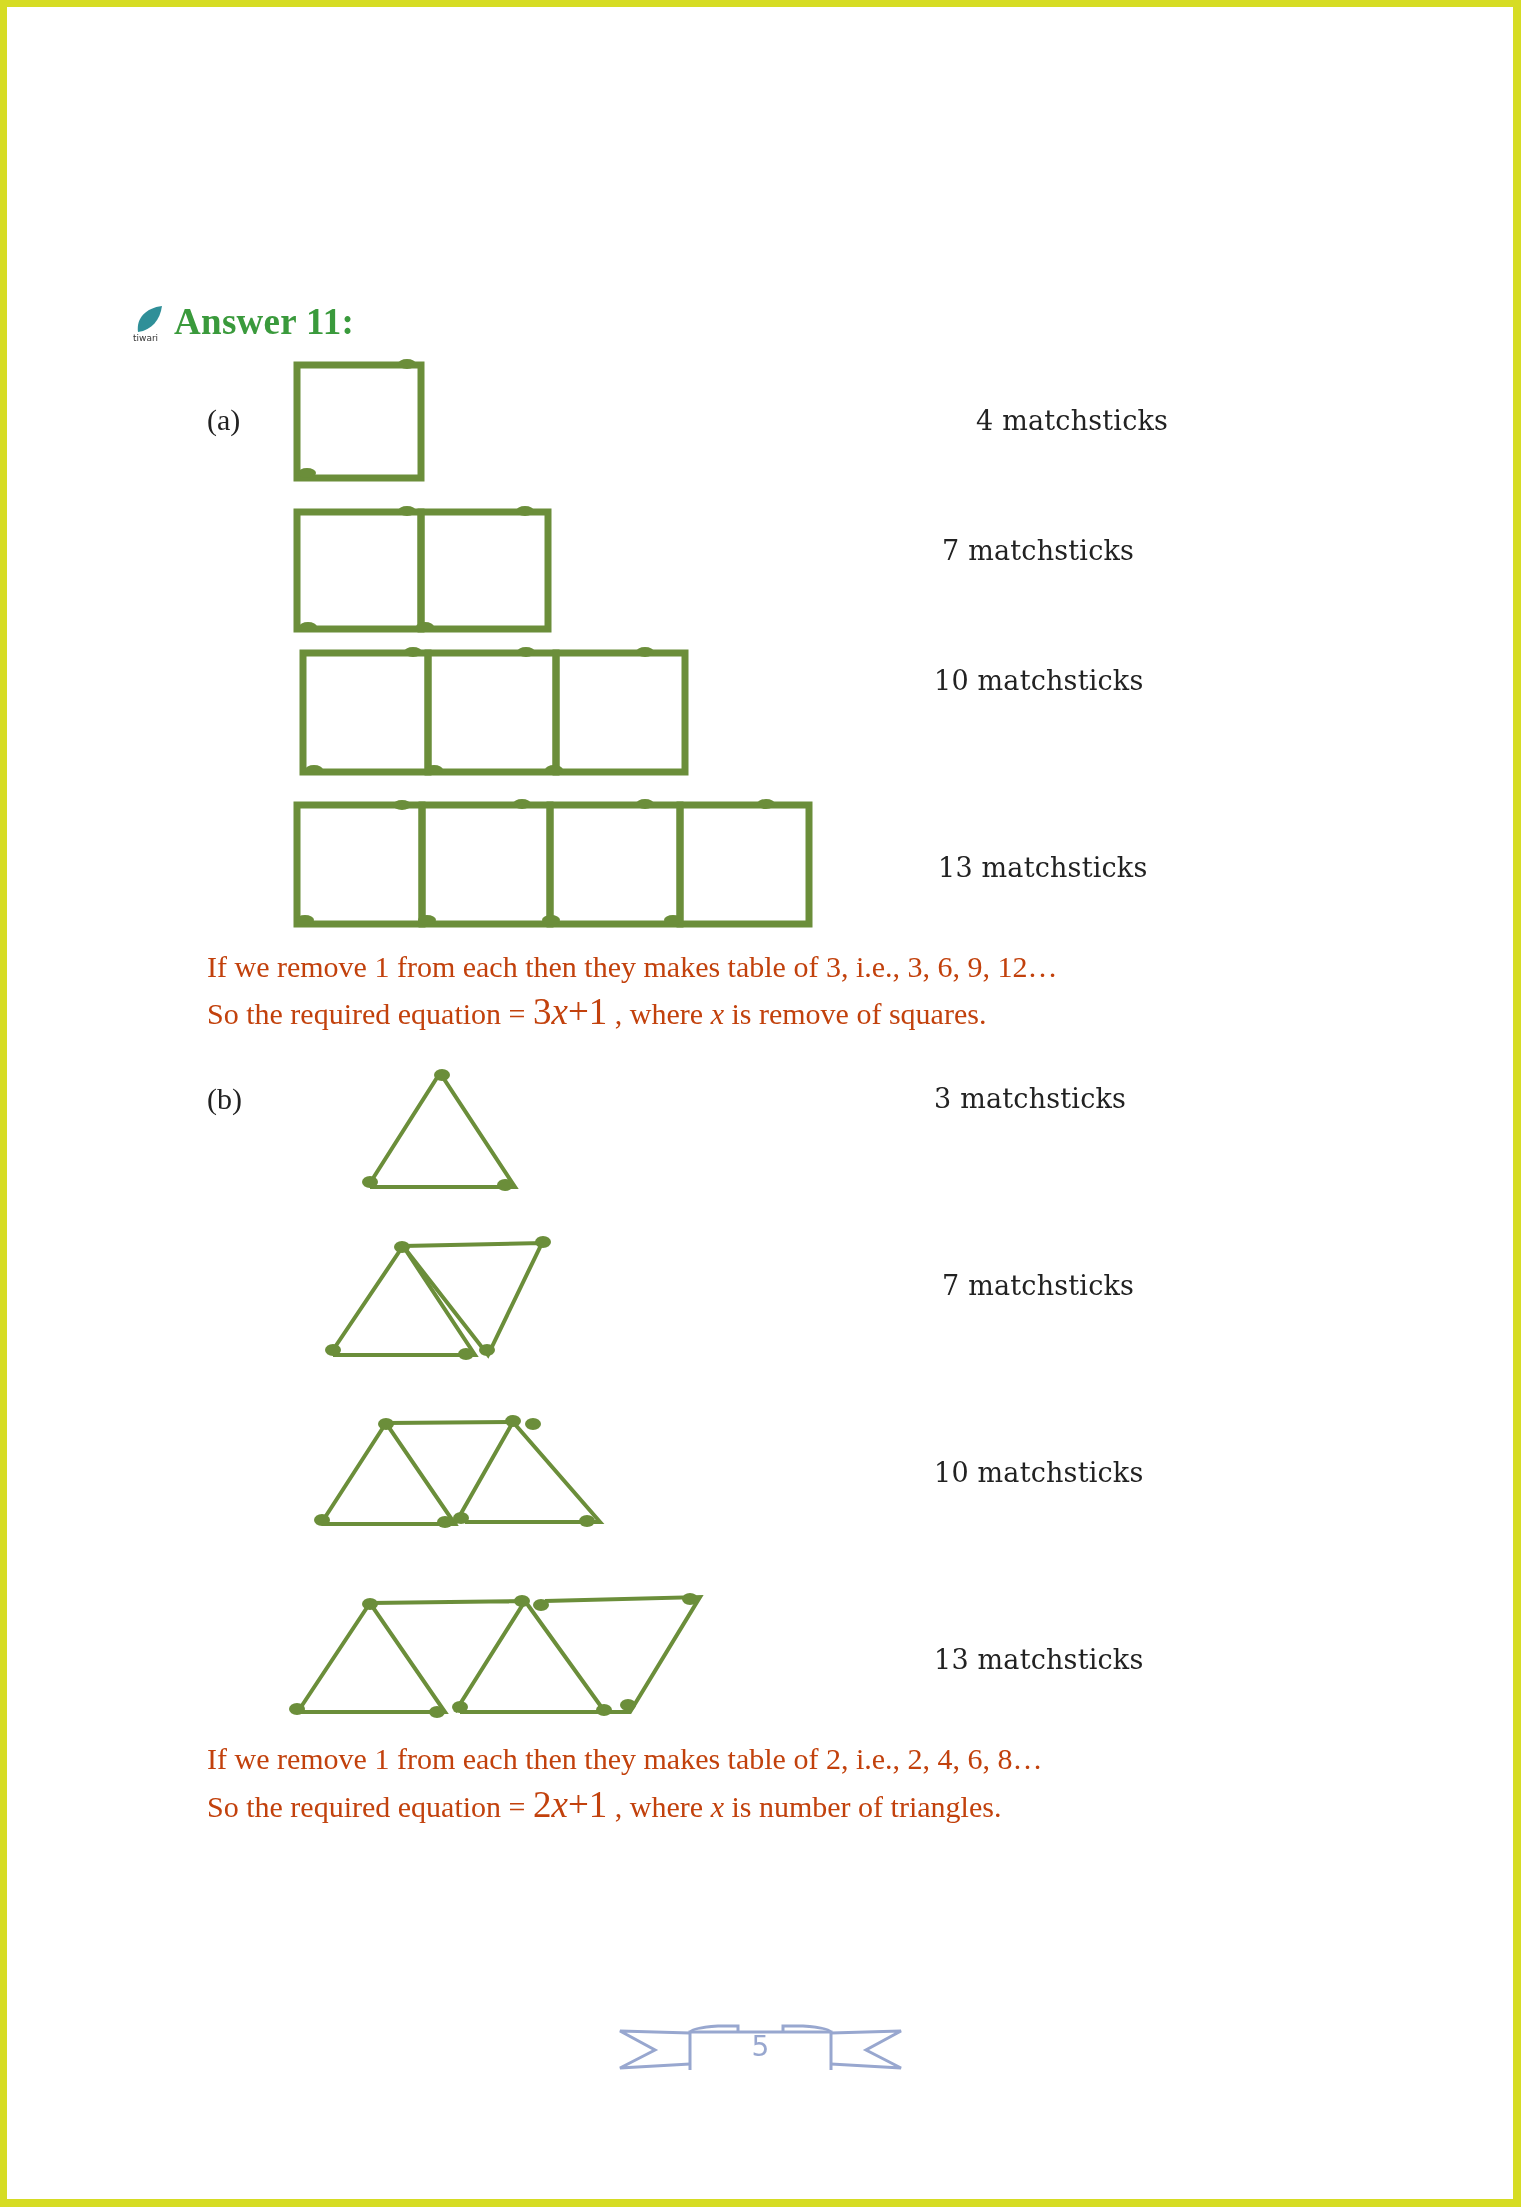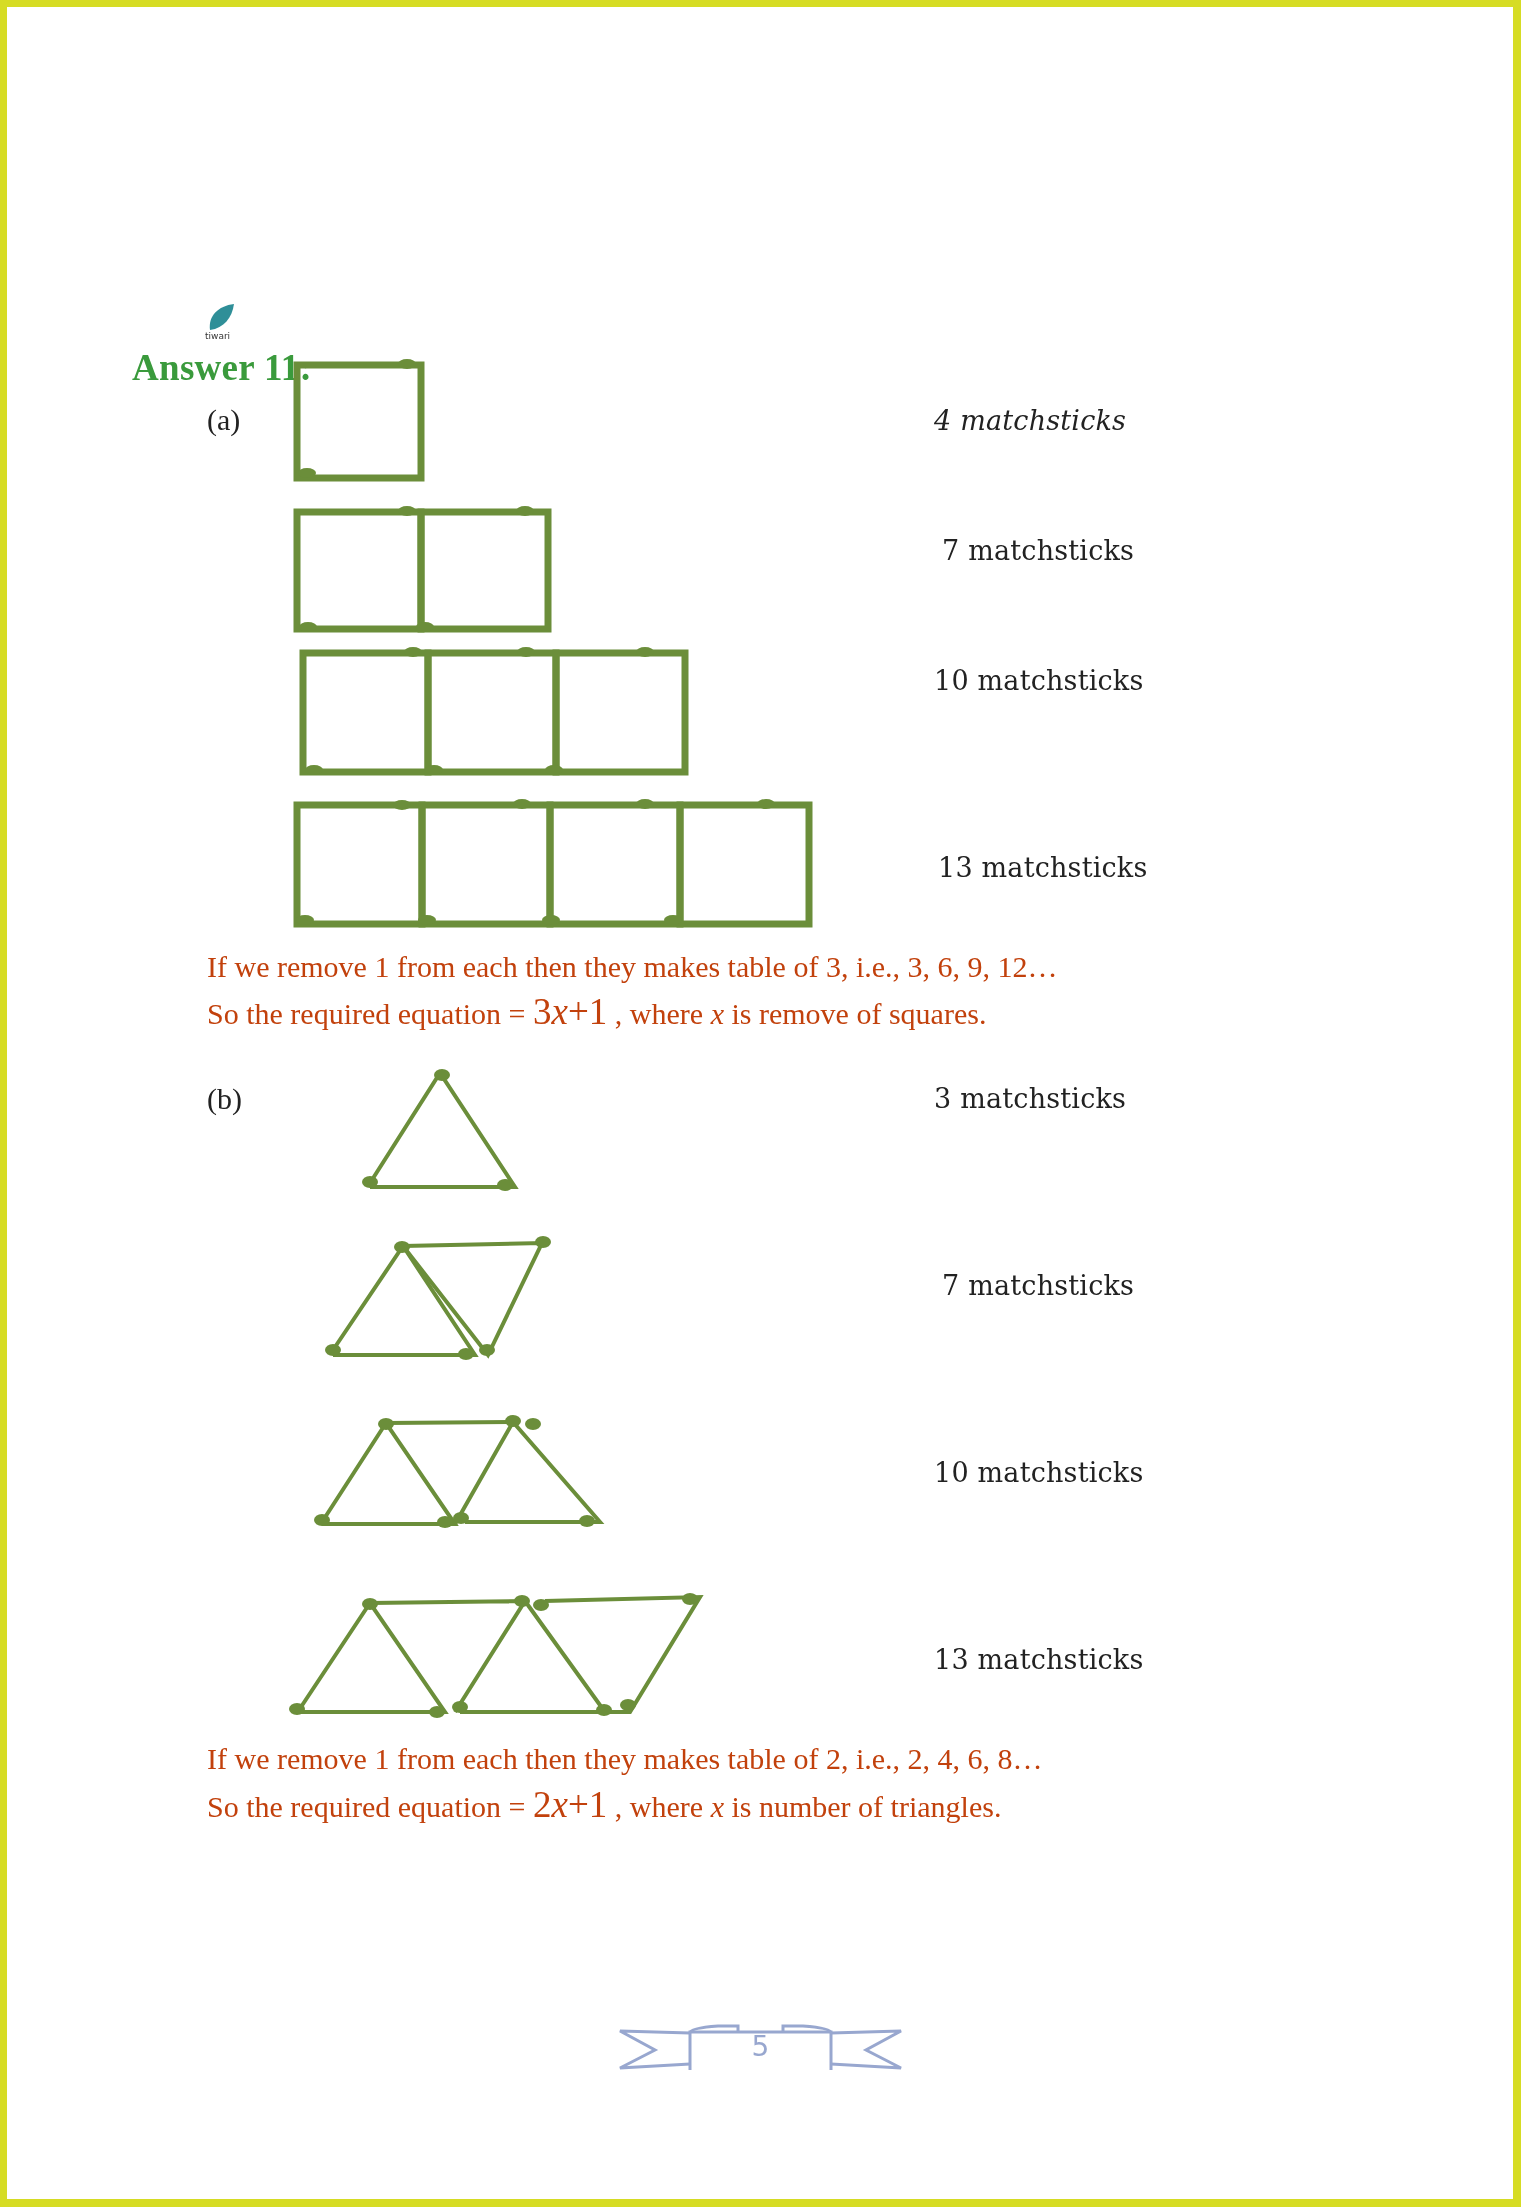--- a/index.html
+++ b/index.html
@@ -6,21 +6,21 @@
   body {
     width: 1521px; height: 2207px; position: relative; background: #ffffff;
     font-family: "DejaVu Serif", serif; color: #222;
     overflow: hidden;
   }
   .page-border {
     position: absolute; left: 0; top: 0; width: 1521px; height: 2207px;
     box-sizing: border-box; border: 7px solid #d6dc24;
     border-right-width: 8px; border-bottom-width: 8px;
   }
-  .abs { position: absolute; flex-direction: column; }
+  .abs { position: absolute; }
   .answer-heading {
     left: 132px; top: 300px; display: flex; align-items: center; gap: 6px;
   }
   .logo { width: 36px; height: 40px; position: relative; }
   .heading-text {
     font-family: "Liberation Serif", serif; font-weight: bold;
     font-size: 37px; color: #3a9a3c; letter-spacing: 0.3px;
   }
   .part-label {
     font-family: "Liberation Serif", serif; font-size: 30px; color: #222;
@@ -139,21 +139,21 @@
     <ellipse cx="541" cy="1605" rx="8" ry="6"></ellipse>
     <ellipse cx="690" cy="1599" rx="8" ry="6"></ellipse>
     <ellipse cx="297" cy="1709" rx="8" ry="6"></ellipse>
     <ellipse cx="437" cy="1712" rx="8" ry="6"></ellipse>
     <ellipse cx="460" cy="1707" rx="8" ry="6"></ellipse>
     <ellipse cx="604" cy="1710" rx="8" ry="6"></ellipse>
     <ellipse cx="628" cy="1705" rx="8" ry="6"></ellipse>
   </g>
 </svg>
 
-<span class="abs count-label" style="left:934px; top:405px;font-style:italic;">4 matchsticks</span>
+<span class="abs count-label" style="left:976px; top:405px;">4 matchsticks</span>
 <span class="abs count-label" style="left:942px; top:535px;">7 matchsticks</span>
 <span class="abs count-label" style="left:934px; top:665px;">10 matchsticks</span>
 <span class="abs count-label" style="left:938px; top:852px;">13 matchsticks</span>
 
 <div class="abs para" style="top:950px;">If we remove 1 from each then they makes table of 3, i.e., 3, 6, 9, 12…</div>
 <div class="abs para" style="top:990px;">
   <span>So the required equation = </span><span class="math"><span>3</span><i>x</i><span>+1</span></span><span> , where </span><i class="math" style="font-size:30px">x</i><span> is remove of squares.</span>
 </div>
 
 <span class="abs part-label" style="left:207px; top:1082px;">(b)</span>

